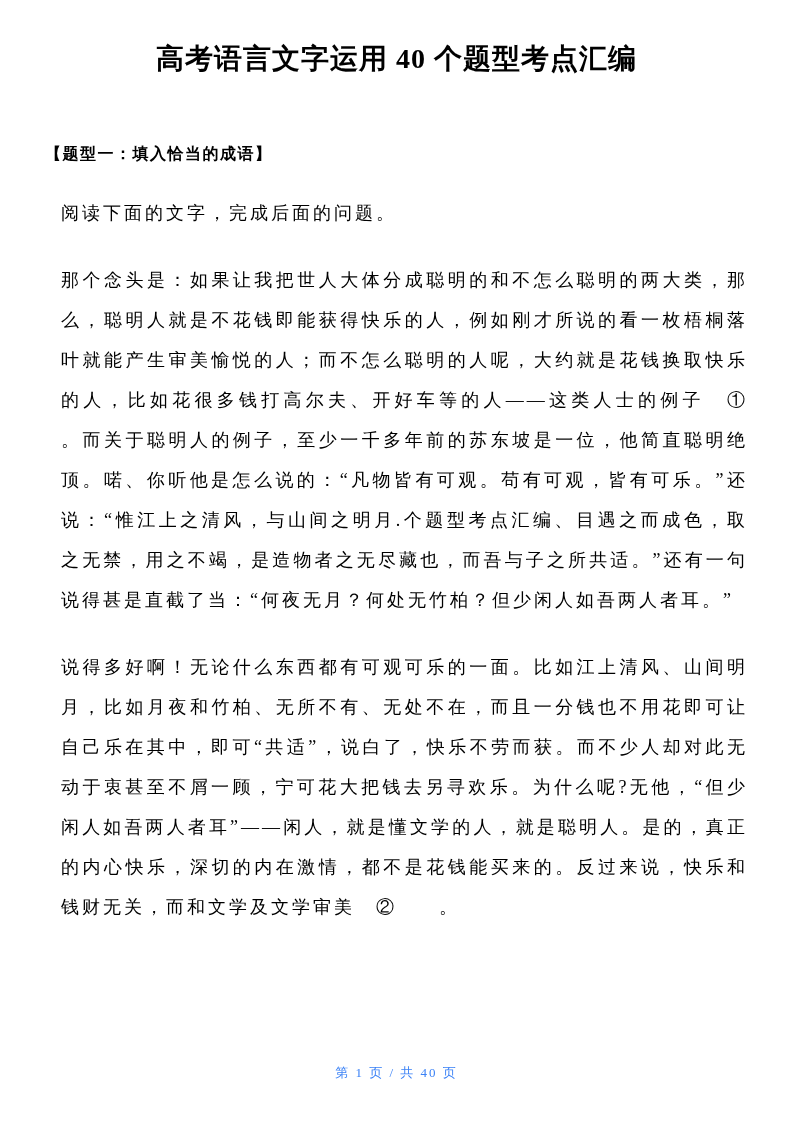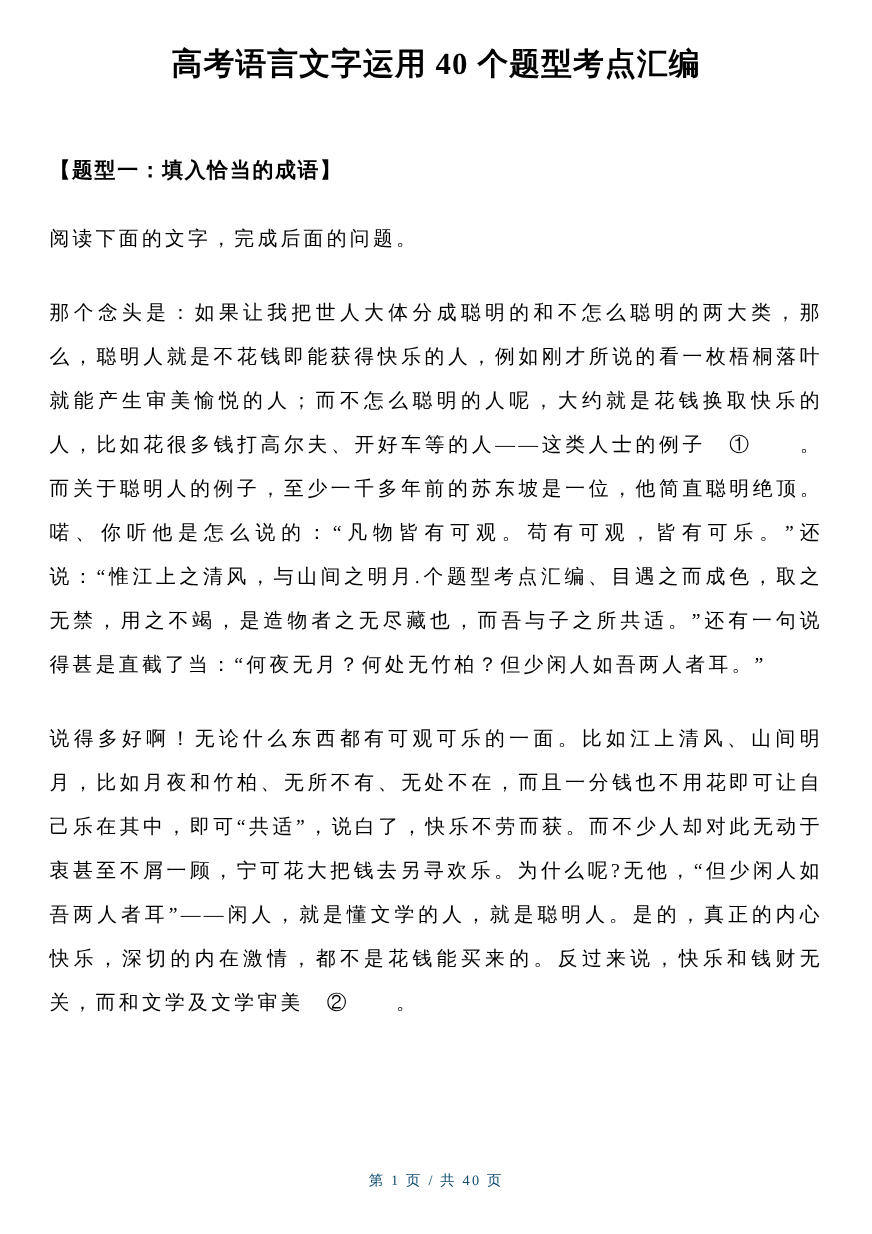--- a/index.html
+++ b/index.html
@@ -22,46 +22,46 @@
   .doc-title {
     margin: 3px 0 0 0;
     text-align: center;
     font-size: 28px;
     font-weight: bold;
     letter-spacing: 1px;
     line-height: 1.3;
   }
   .section-heading {
     margin: 66px 0 0 0;
-    font-size: 19px;
+    font-size: 16px;
     font-weight: bold;
     letter-spacing: 1.5px;
     line-height: 1.4;
   }
   .para {
-    margin: 27px 0 0 0;
+    margin: 27px 0 0 16px;
     font-size: 18px;
     line-height: 40px;
     letter-spacing: 3px;
     text-align: justify;
     text-justify: inter-character;
     word-break: break-all;
   }
   .question-line {
     margin-top: 30px;
   }
   .page-footer {
     position: absolute;
     left: 0;
     right: 0;
     bottom: 40px;
     text-align: center;
     font-size: 13px;
     letter-spacing: 2px;
-    color: #0c4a6e;
+    color: #3b82f6;
   }
 </style>
 </head>
 <body>
 
 <div class="page">
 
   <h1 class="doc-title">高考语言文字运用 40 个题型考点汇编</h1>
 
   <h2 class="section-heading">【题型一：填入恰当的成语】</h2>

